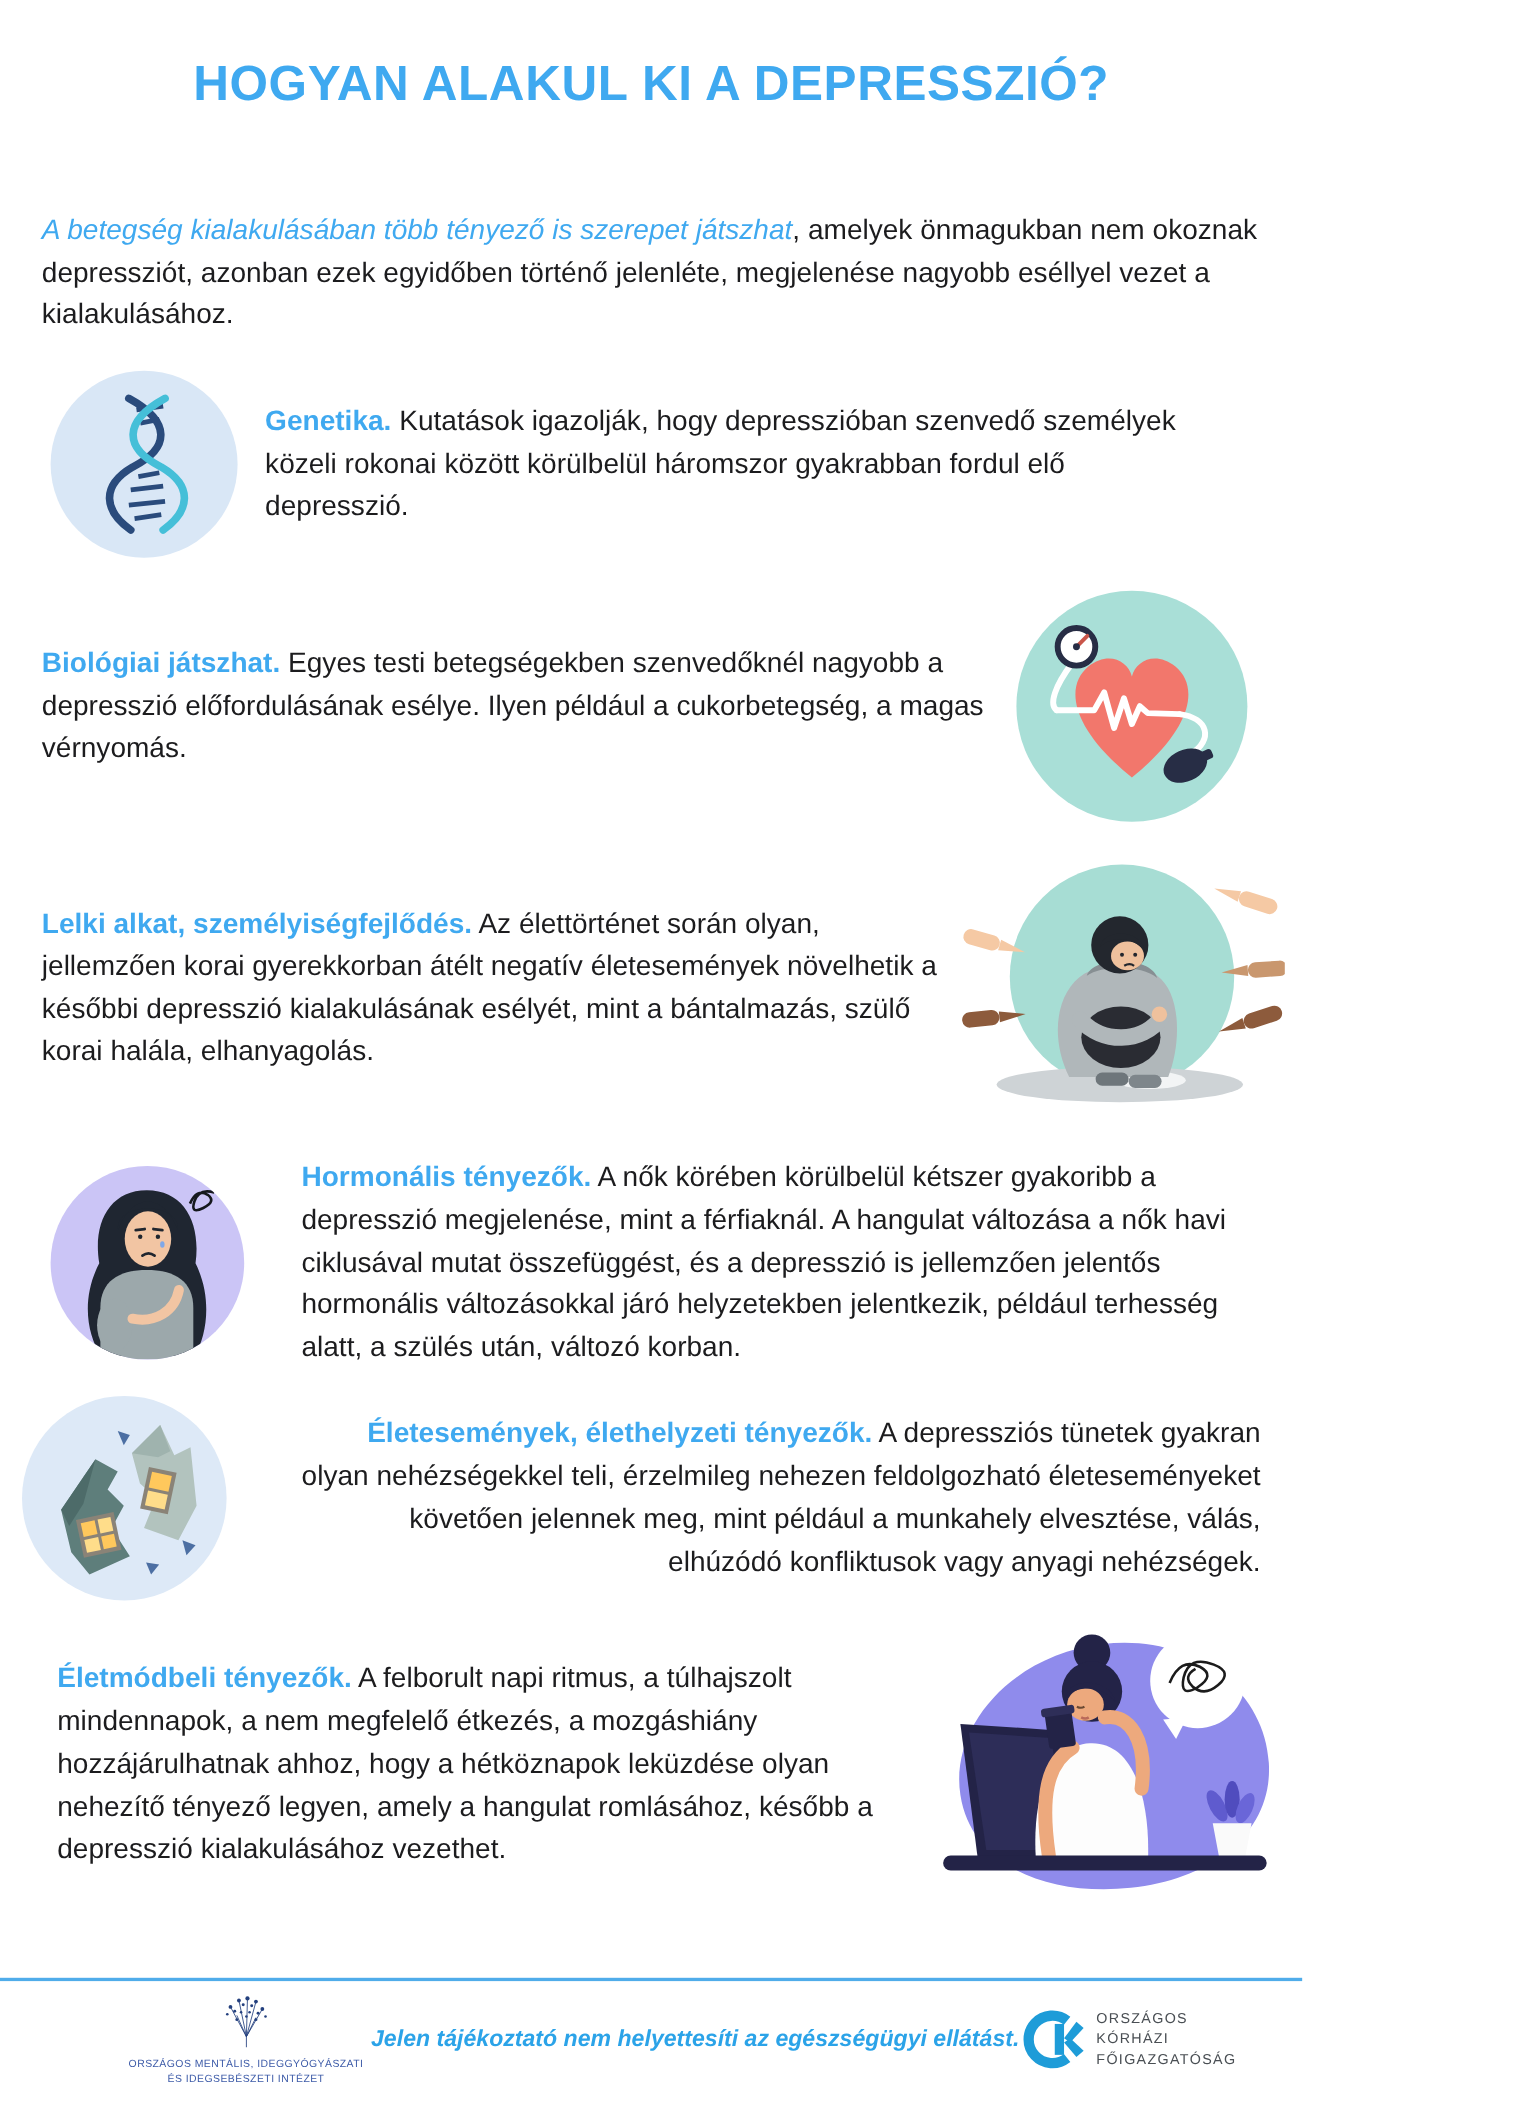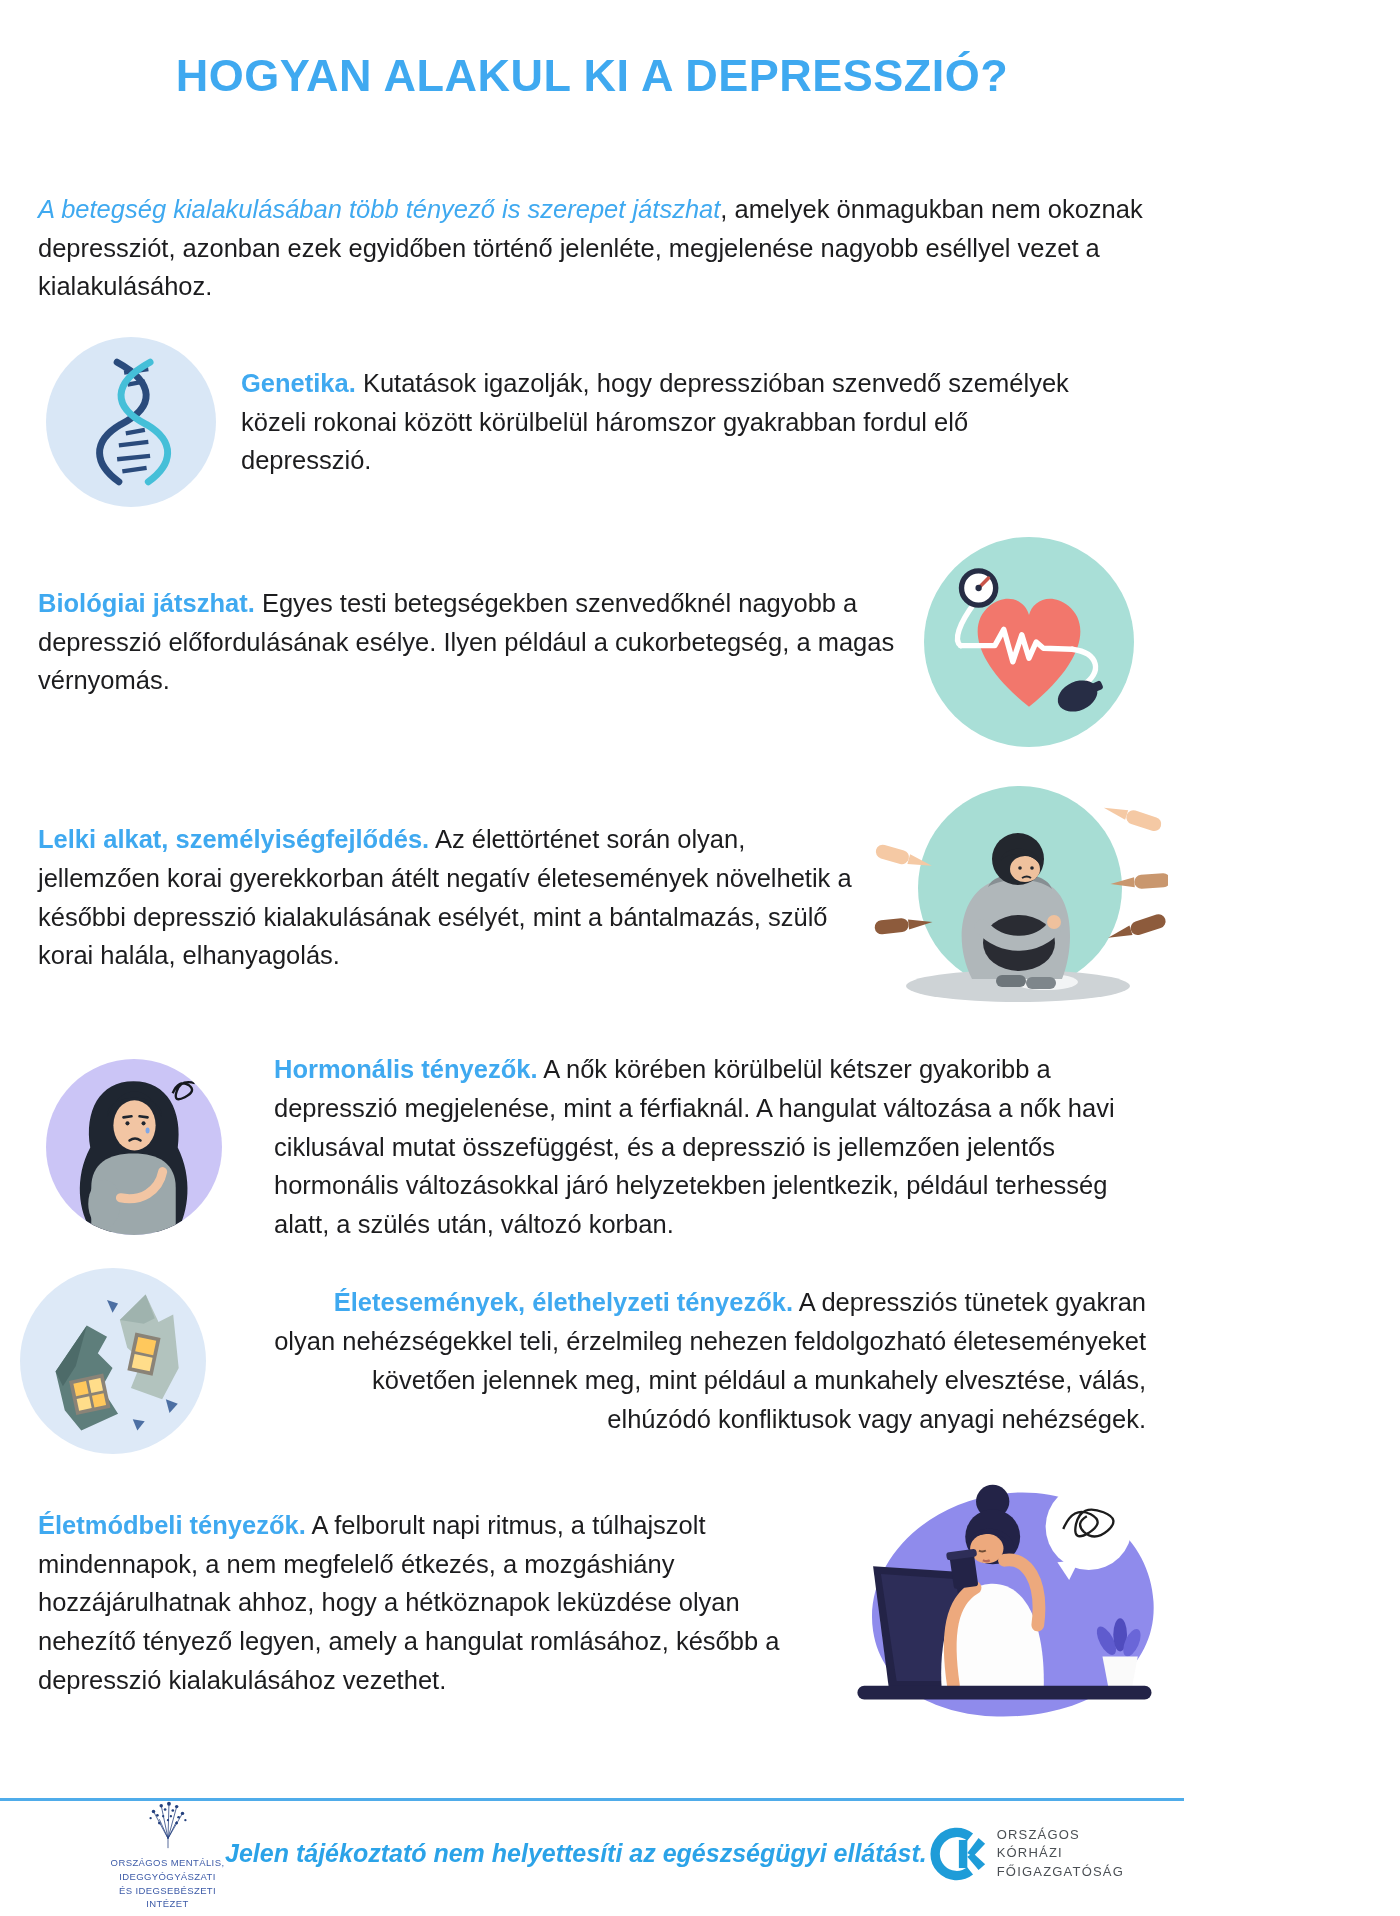--- a/index.html
+++ b/index.html
@@ -59,41 +59,41 @@
   .s-hormonalis .circle { width:176px; height:176px; overflow:hidden; }
   .s-hormonalis .body { margin-left:52px; max-width:880px; }
 
   .s-lelki { margin-top:26px; padding-left:38px; justify-content:space-between; padding-right:16px; }
   .s-lelki .body { max-width:880px; }
 
   .s-eletesemenyek { margin-top:24px; padding-left:20px;text-align:right; }
   .s-eletesemenyek .circle { width:186px; height:186px; }
   .s-eletesemenyek .body { margin-left:60px; max-width:880px; }
 
-  .s-eletmod { margin-top:22px; padding-left:38px; justify-content:space-between; padding-right:14px; }
+  .s-eletmod { margin-top:22px; padding-left:52px; justify-content:space-between; padding-right:14px; }
   .s-eletmod .body { max-width:800px; }
 
   .footer {
     position:absolute; left:0; right:0; bottom:0;
     height:118px;
     border-top:3px solid #4facea;
     display:flex;
     align-items:center;
     justify-content:space-between;
     padding:0 60px 10px 110px;
   }
   .footer-logo-left { text-align:center; width:300px; }
   .footer-logo-left .logo-text {
     font-size:9.5px;
     color:#3d5ba8;
     letter-spacing:0.4px;
     line-height:1.45;
   }
   .disclaimer {
-    font-size:25px;
+    font-size:21px;
     font-style:italic;
     font-weight:600;
     color:#2ba3e8;
     white-space:nowrap;
   }
   .footer-logo-right { display:flex; align-items:center; gap:10px; }
   .footer-logo-right .logo-text {
     font-size:13px;
     color:#4a4f54;
     letter-spacing:1.2px;

